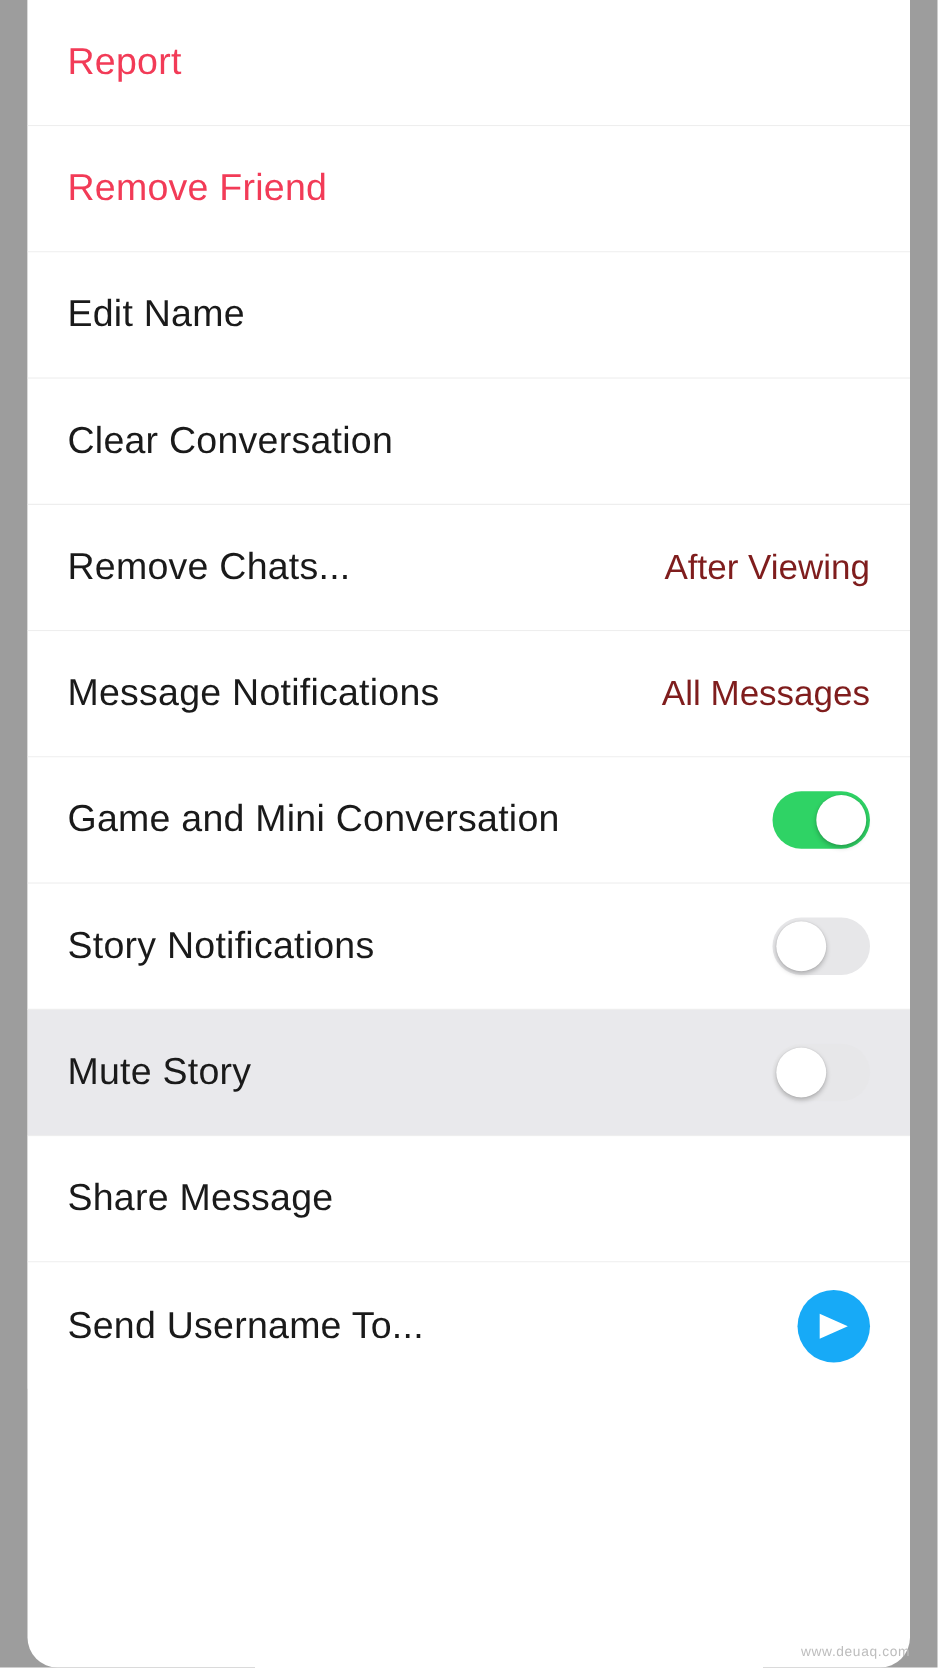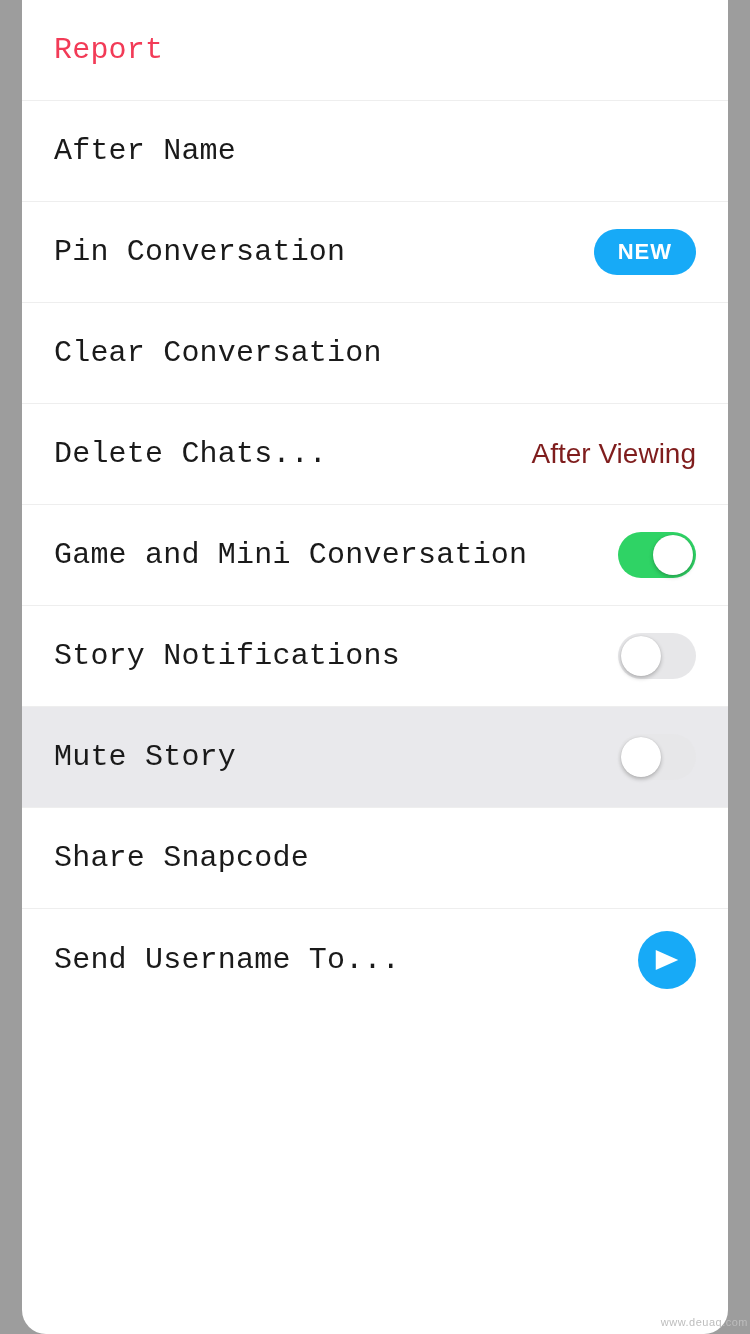--- a/index.html
+++ b/index.html
@@ -40,21 +40,20 @@
       background: #e9e9ec;
     }
     .row.last {
       border-bottom: none;
     }
     .label {
       font-size: 30px;
       color: #1a1a1a;
       font-weight: 400;
       letter-spacing: 0.2px;
-      font-family: Liberation Mono, monospace;
     }
     .label.danger {
       color: #f23b57;
       font-weight: 500;
     }
     .value {
       font-size: 28px;
       color: #7f1d1d;
       font-weight: 500;
     }
@@ -104,55 +103,58 @@
       justify-content: center;
     }
     .send-btn svg {
       width: 30px;
       height: 30px;
       fill: #ffffff;
     }
     .watermark {
       position: absolute;
       bottom: 6px;
-      right: 2px;
+      right: 22px;
       font-size: 11px;
       color: #bdbdbd;
       letter-spacing: 0.5px;
     }
   </style>
 </head>
 <body>
 
 <div class="sheet">
 
   <div class="row">
     <span class="label danger">Report</span>
   </div>
 
 
-
   <div class="row">
-    <span class="label">After Name</span>
+    <span class="label danger">Remove Friend</span>
   </div>
 
   <div class="row">
-    <span class="label">Pin Conversation</span>
-    <span class="badge-new">NEW</span>
+    <span class="label">Edit Name</span>
   </div>
+
 
   <div class="row">
     <span class="label">Clear Conversation</span>
   </div>
 
   <div class="row">
-    <span class="label">Delete Chats...</span>
+    <span class="label">Remove Chats...</span>
     <span class="value">After Viewing</span>
   </div>
 
+  <div class="row">
+    <span class="label">Message Notifications</span>
+    <span class="value">All Messages</span>
+  </div>
 
   <div class="row">
     <span class="label">Game and Mini Conversation</span>
     <div class="toggle on">
       <div class="knob"></div>
     </div>
   </div>
 
   <div class="row">
     <span class="label">Story Notifications</span>
@@ -162,21 +164,21 @@
   </div>
 
   <div class="row highlight">
     <span class="label">Mute Story</span>
     <div class="toggle off">
       <div class="knob"></div>
     </div>
   </div>
 
   <div class="row">
-    <span class="label">Share Snapcode</span>
+    <span class="label">Share Message</span>
   </div>
 
   <div class="row last">
     <span class="label">Send Username To...</span>
     <div class="send-btn">
       <svg viewBox="0 0 24 24">
         <path d="M3 12 L3 4 L21 12 L3 20 L3 12 L13 12 Z" fill="#ffffff"></path>
       </svg>
     </div>
   </div>

